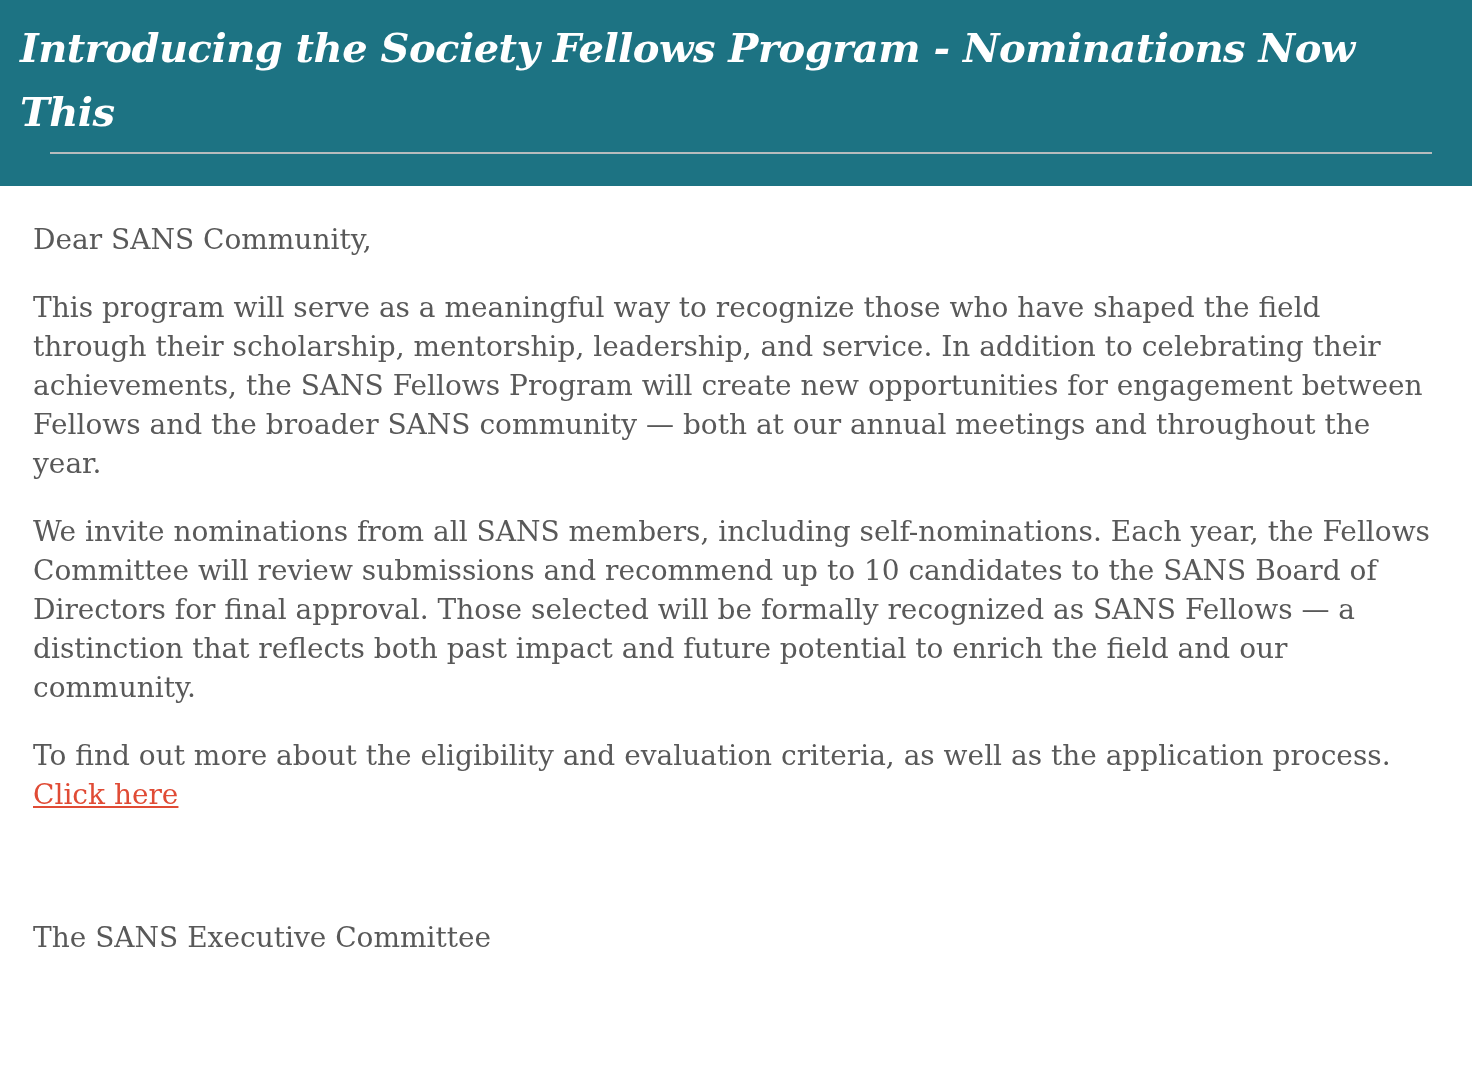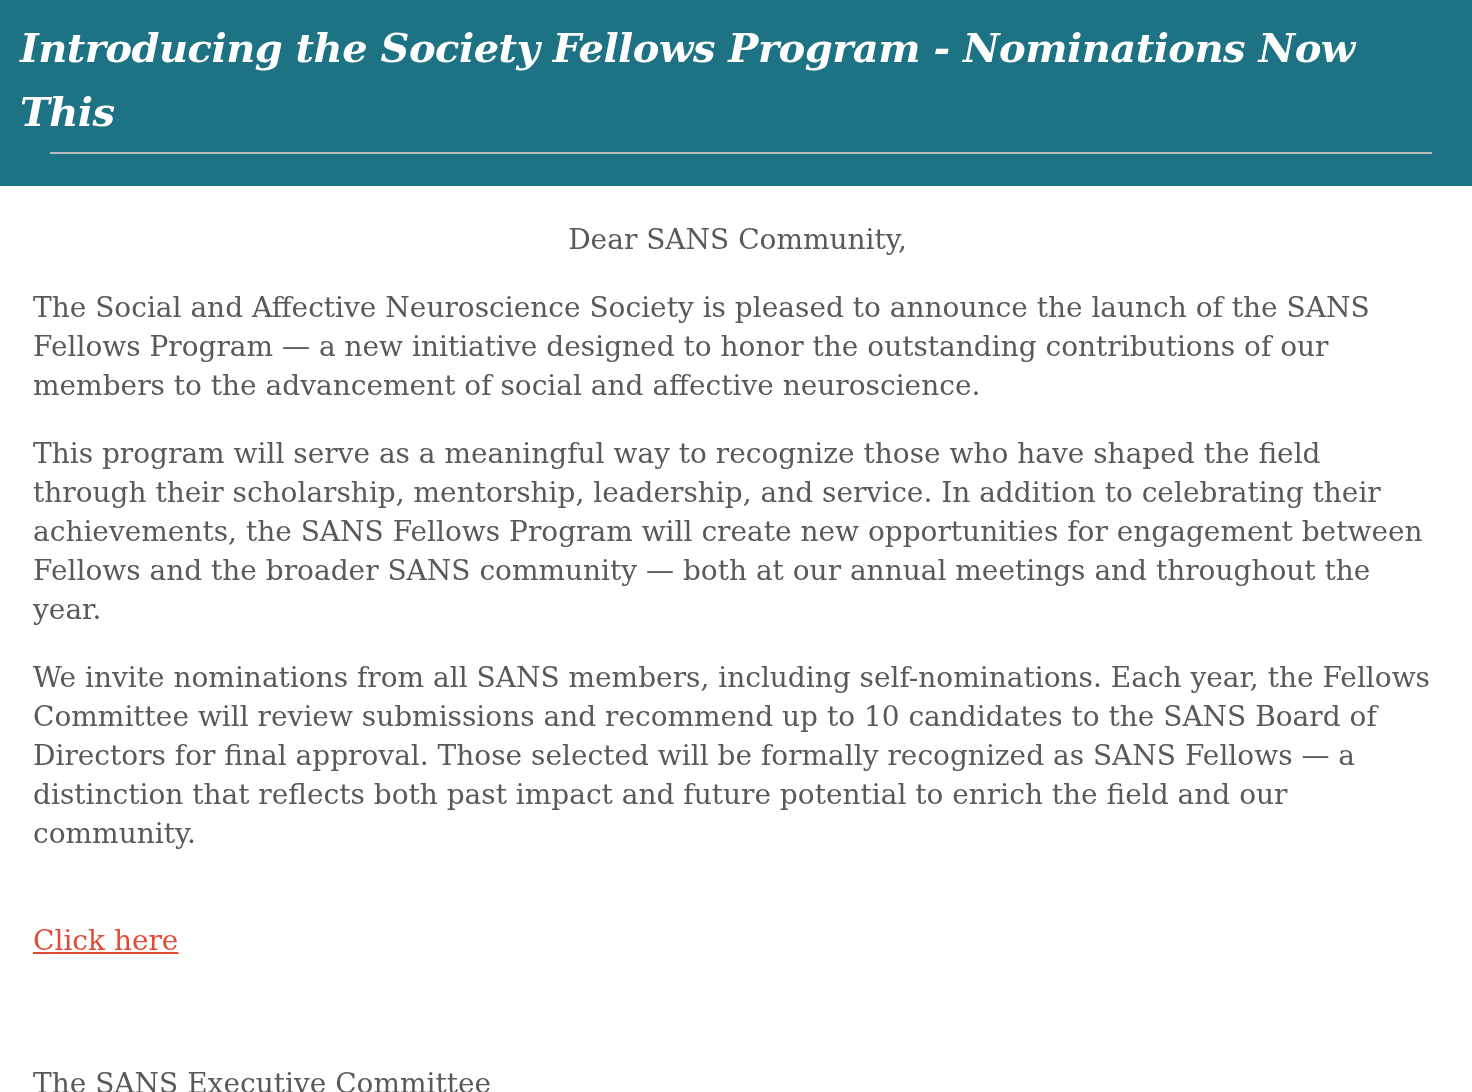--- a/index.html
+++ b/index.html
@@ -38,41 +38,40 @@
     border-top: 2px solid var(--divider);
     margin: 8px 20px 0 30px;
   }
   .content {
     padding: 34px 30px 28px 33px;
     font-size: 28px;
     line-height: 39px;
     color: var(--body-text);
   }
   .content p { margin: 29px 0 0 0; }
-  .content p.greeting { margin-top: 0; text-align: center; }
+  .content p.greeting { margin-top: 0; }
   .content p.signature { margin-top: 104px; }
   a.link {
     color: var(--link);
     text-decoration: underline;
   }
 </style>
 </head>
 <body>
 
 <div class="header">
   <h1 class="title">
     <span class="line">Introducing the Society Fellows Program - Nominations Now</span>
     <span class="line">This</span>
   </h1>
   <hr class="header-divider">
 </div>
 
 <div class="content">
   <p class="greeting">Dear SANS Community,</p>
-  <p>The Social and Affective Neuroscience Society is pleased to announce the launch of the SANS Fellows Program — a new initiative designed to honor the outstanding contributions of our members to the advancement of social and affective neuroscience.</p>
   <p>This program will serve as a meaningful way to recognize those who have shaped the field through their scholarship, mentorship, leadership, and service. In addition to celebrating their achievements, the SANS Fellows Program will create new opportunities for engagement between Fellows and the broader SANS community — both at our annual meetings and throughout the year.</p>
   <p>We invite nominations from all SANS members, including self-nominations. Each year, the Fellows Committee will review submissions and recommend up to 10 candidates to the SANS Board of Directors for final approval. Those selected will be formally recognized as SANS Fellows — a distinction that reflects both past impact and future potential to enrich the field and our community.</p>
   <p>
-    <br>
+    <span>To find out more about the eligibility and evaluation criteria, as well as the application process.</span><br>
     <a href="#" class="link">Click here</a>
   </p>
   <p class="signature">The SANS Executive Committee</p>
 </div>
 
 </body></html>

